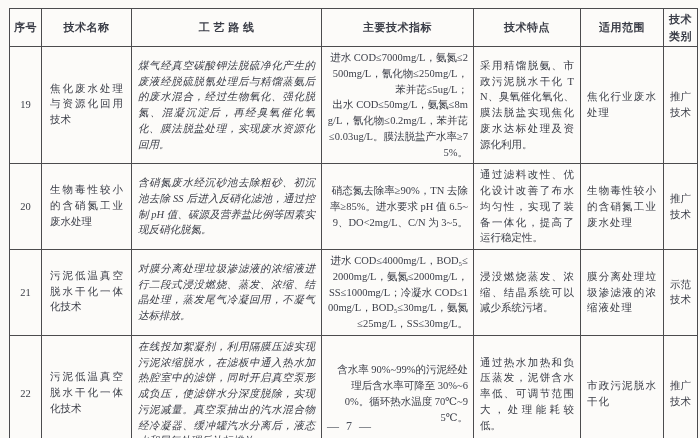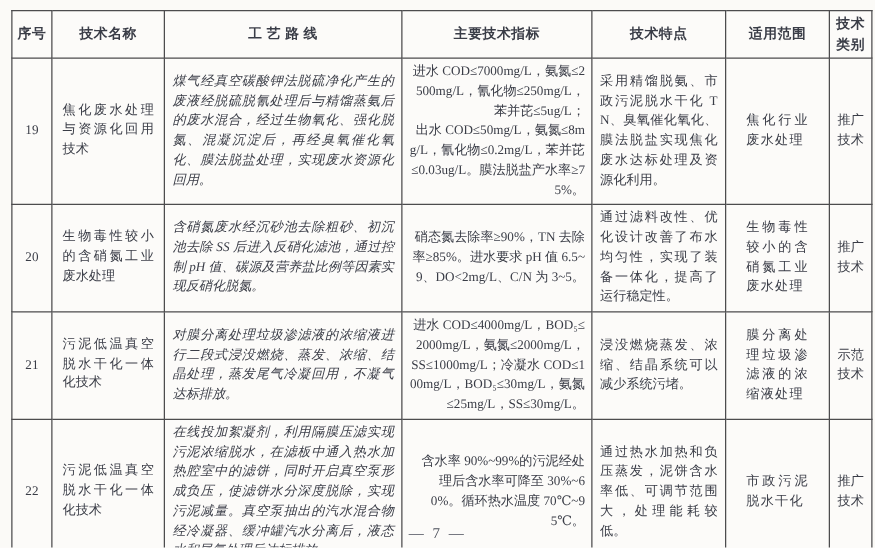--- a/index.html
+++ b/index.html
@@ -31,21 +31,21 @@
     font-weight:bold;
     text-align:center;
     padding:2px 2px;
     letter-spacing:.5px;
   }
   td.c-no{text-align:center;font-family:Liberation Serif, serif;}
   td.c-name{text-align:justify;padding:4px 8px;font-family:Liberation Mono, monospace;}
   td.c-route{text-align:justify;padding:3px 6px;font-style:italic;}
   td.c-ind{text-align:right;white-space:pre-line;padding:3px 5px;}
   td.c-feat{text-align:justify;padding:3px 6px;}
-  td.c-scope{text-align:justify;padding:3px 16px;letter-spacing:1px;}
+  td.c-scope{text-align:justify;padding:3px 6px;letter-spacing:1px;}
   td.c-cat{text-align:center;padding:3px 2px;margin-left:38px;}
   .page-footer{
     position:absolute;left:0;top:419px;width:700px;
     text-align:center;font-size:12px;color:#4a4f5a;
     letter-spacing:2px;
   }
 </style>
 </head>
 <body>
 

